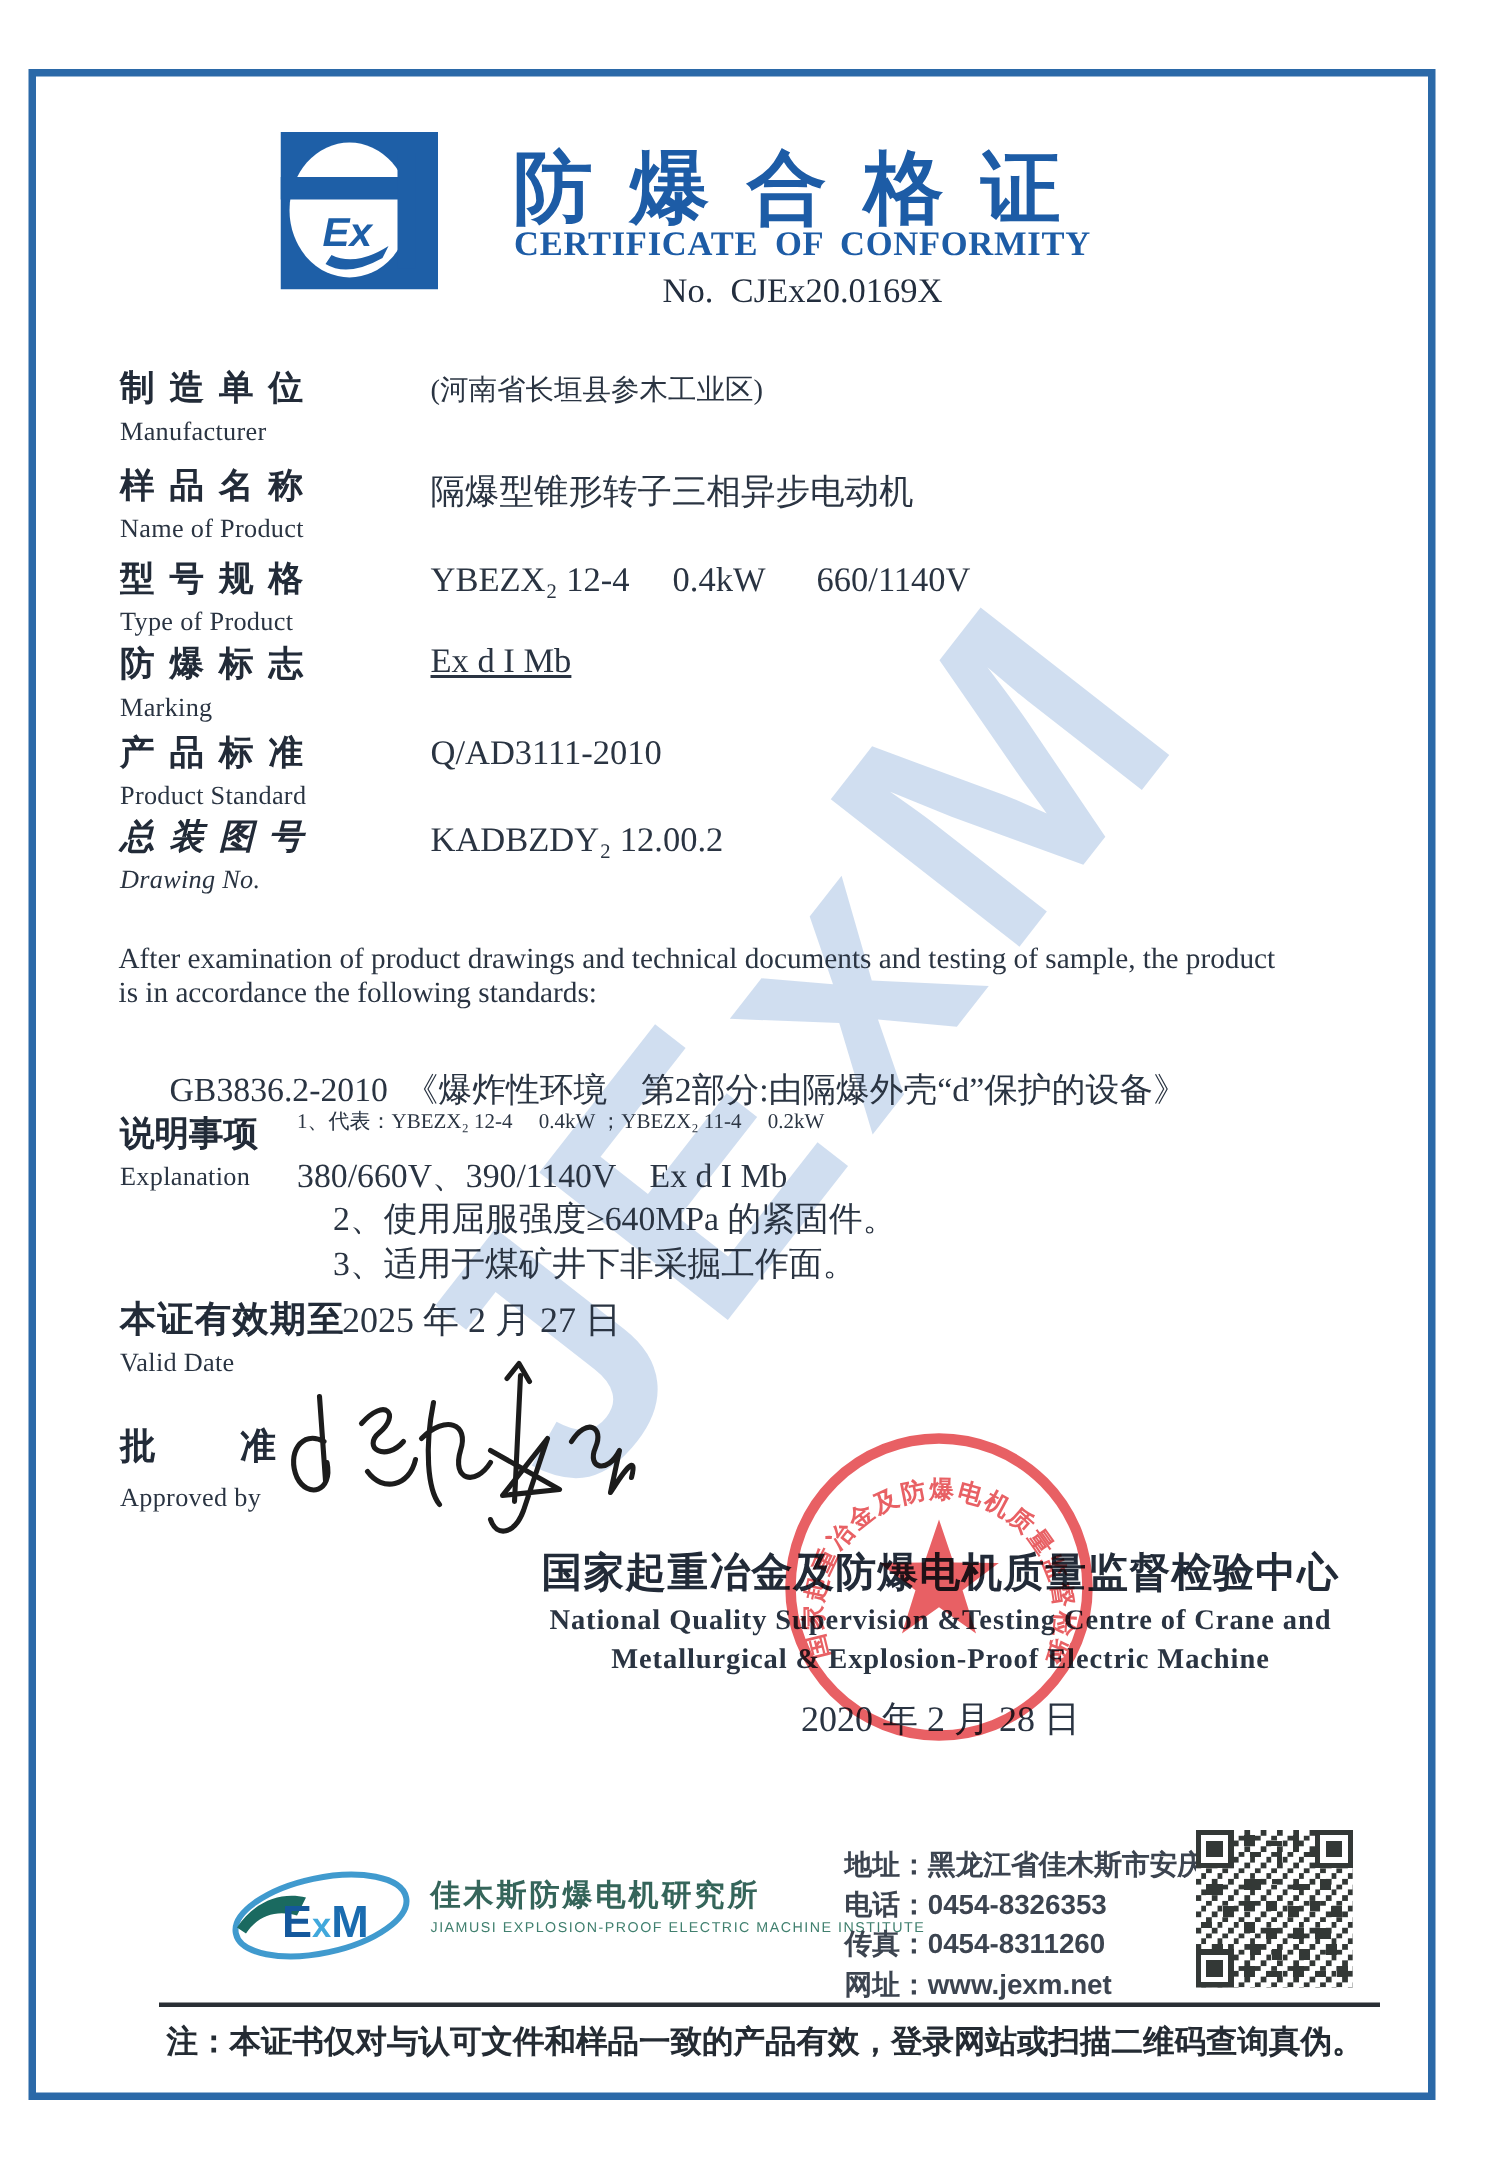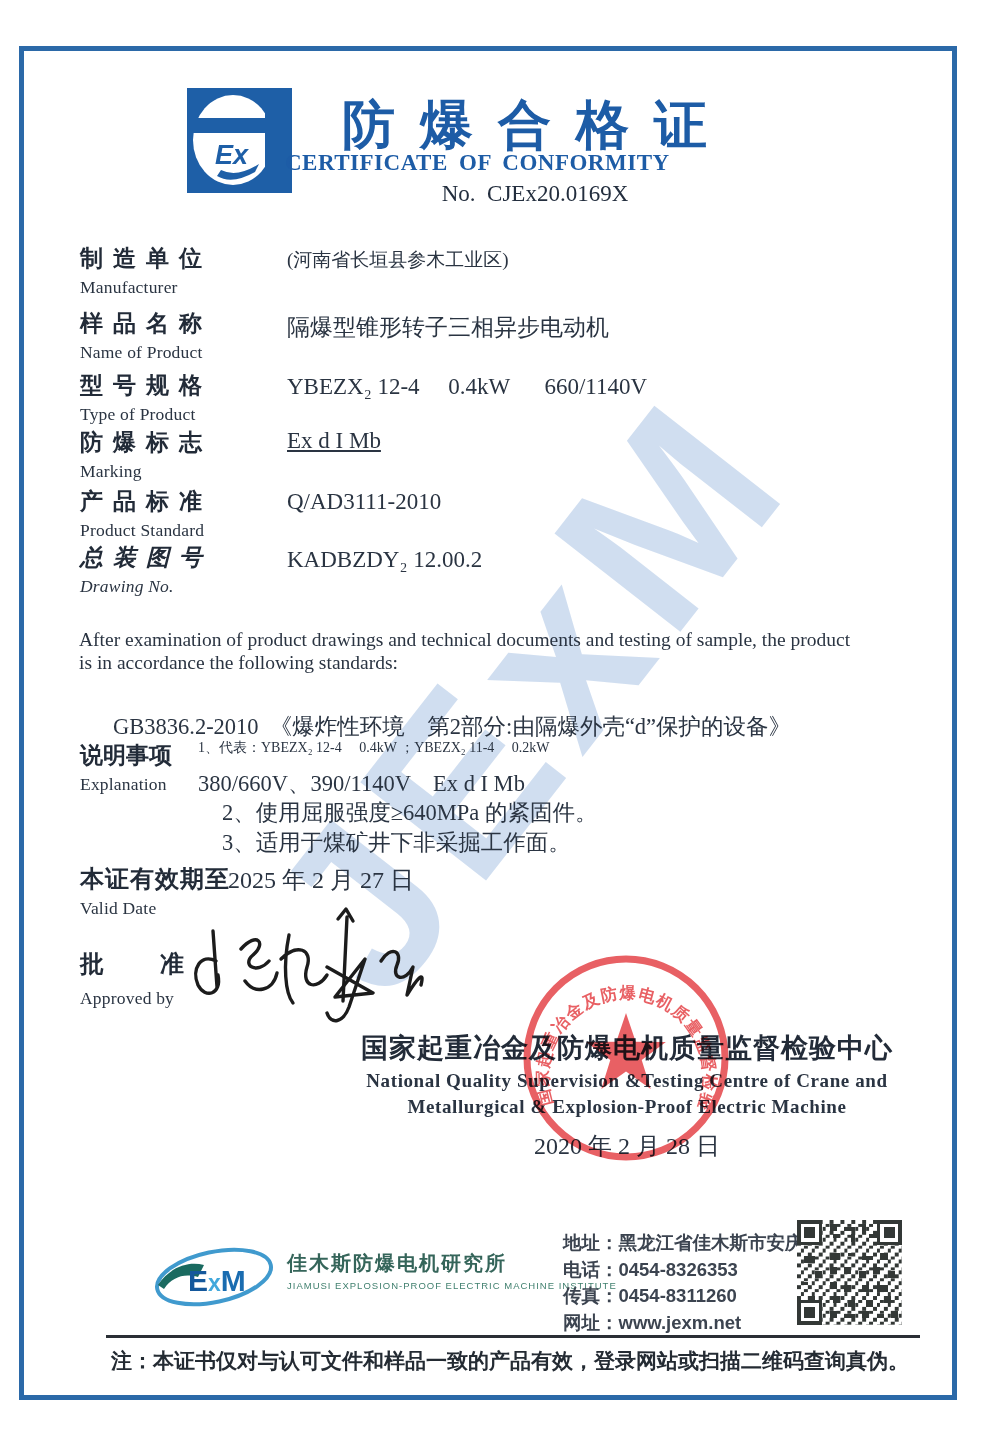--- a/index.html
+++ b/index.html
@@ -9,21 +9,21 @@
   .wm{position:absolute;left:190px;top:560px;width:680px;text-align:center;z-index:1;
       font-family:"Liberation Sans","DejaVu Sans",sans-serif;font-weight:bold;
       font-size:232px;letter-spacing:16px;color:rgba(143,176,219,0.42);
       transform:rotate(-52deg);transform-origin:center center;white-space:nowrap;user-select:none;}
   .abs{position:absolute;z-index:2;}
   .z3{z-index:3;}
   
   .logo{left:187px;top:88px;width:105px;height:105px;}
   .title{left:342px;top:90px;font-family:"Liberation Sans","DejaVu Sans",sans-serif;
          font-weight:bold;font-size:53px;letter-spacing:25px;color:#1d5ca6;white-space:nowrap;}
-  .subtitle{left:285px;top:150px;width:500px;font-weight:bold;font-size:23px;
+  .subtitle{left:285px;top:150px;width:500px;text-align:center;font-weight:bold;font-size:23px;
             letter-spacing:0.5px;word-spacing:5px;color:#1d5ca6;}
   .cert-no{left:285px;top:181px;width:500px;text-align:center;font-size:23px;color:#232e3e;white-space:pre;}
   
   .lblcn{font-family:"Liberation Sans","DejaVu Sans",sans-serif;font-weight:bold;font-size:23px;
          letter-spacing:10px;color:#222b38;white-space:nowrap;}
   .lblen{font-size:17.5px;color:#2a3442;margin-top:3px;letter-spacing:0.2px;}
   .val{font-size:23px;color:#2a3442;white-space:pre;}
   .val2{font-size:19px;color:#2a3442;margin-top:7px;white-space:pre;}
   .r1{left:80px;top:243px;} .v1{left:287px;top:240px;}
   .r2{left:80px;top:308px;} .v2{left:287px;top:312px;}

